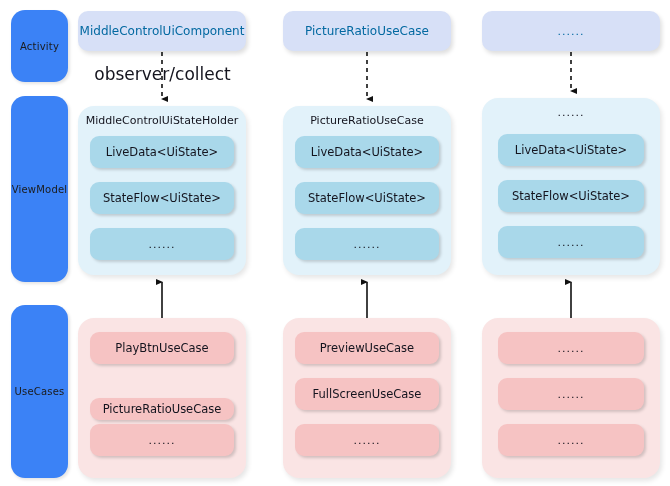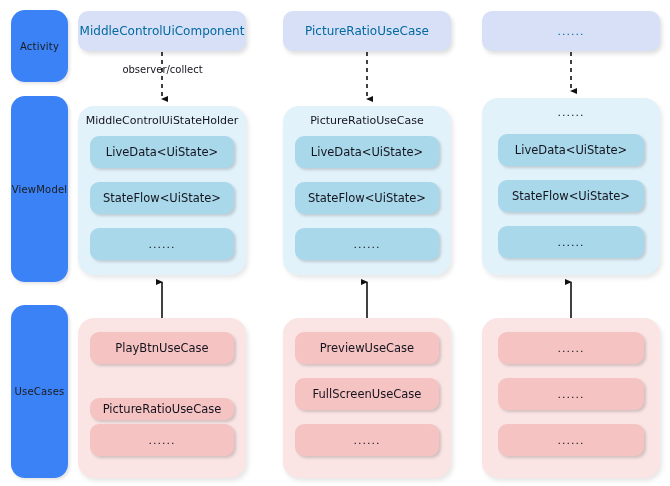--- a/index.html
+++ b/index.html
@@ -109,21 +109,21 @@
   }
 
   .ellipsis {
     letter-spacing: 1px;
     font-size: 11px;
   }
 
   
   .edge-label {
     position: absolute;
-    font-size: 10px;
+    font-size: 17px;
     color: #14141e;
     background: transparent;
     white-space: nowrap;
     text-align: center;
   }
 
   svg.overlay {
     position: absolute;
     left: 0;
     top: 0;

